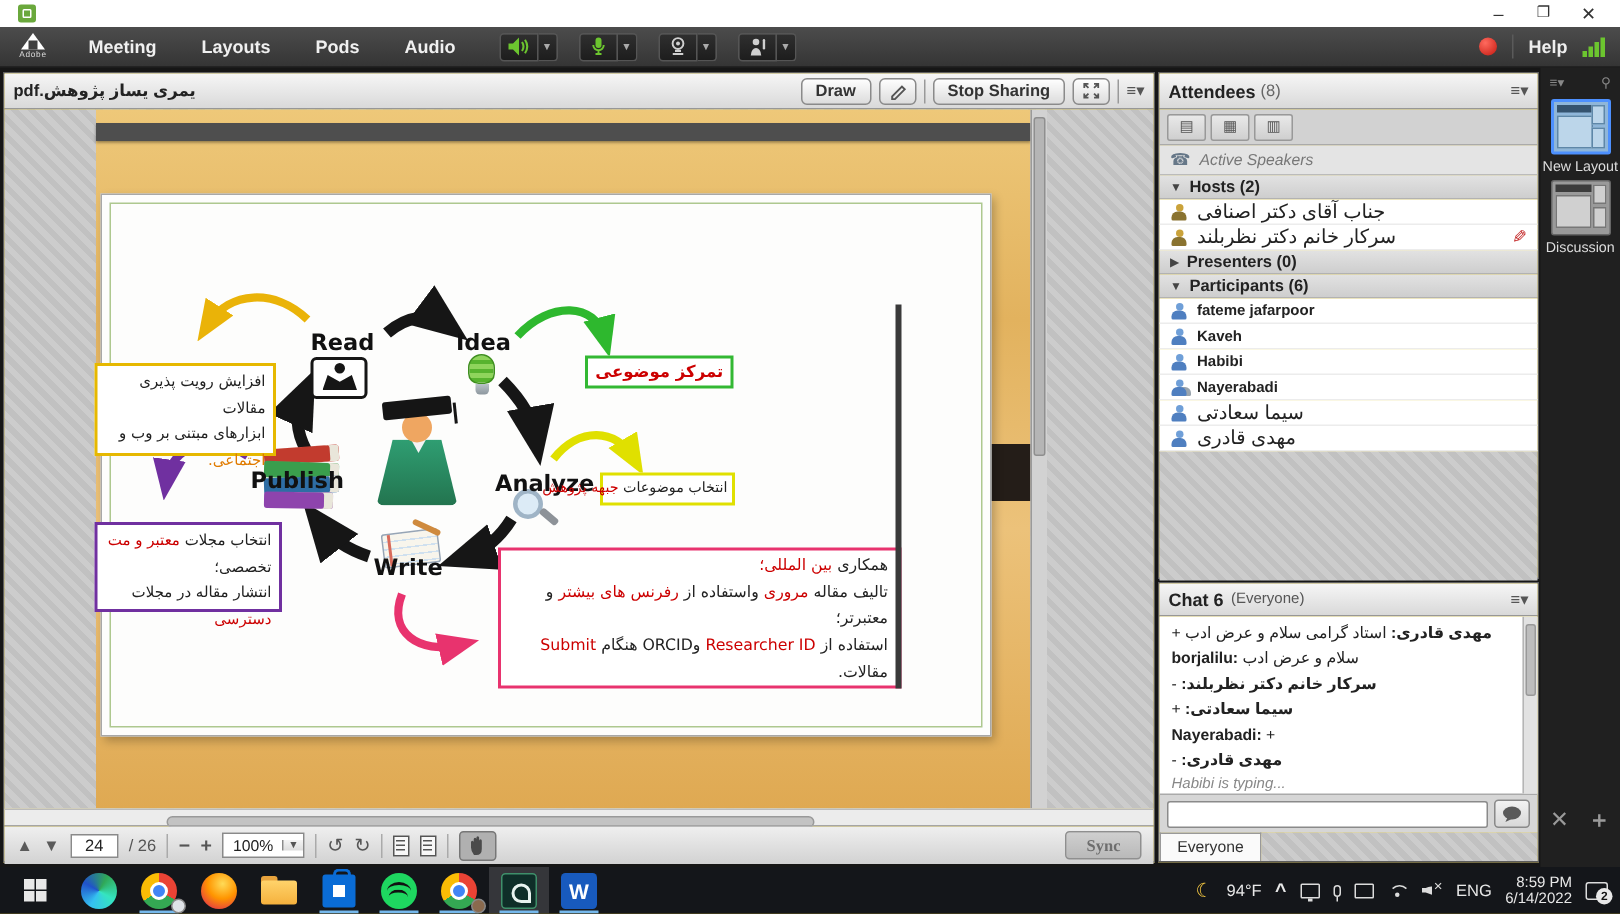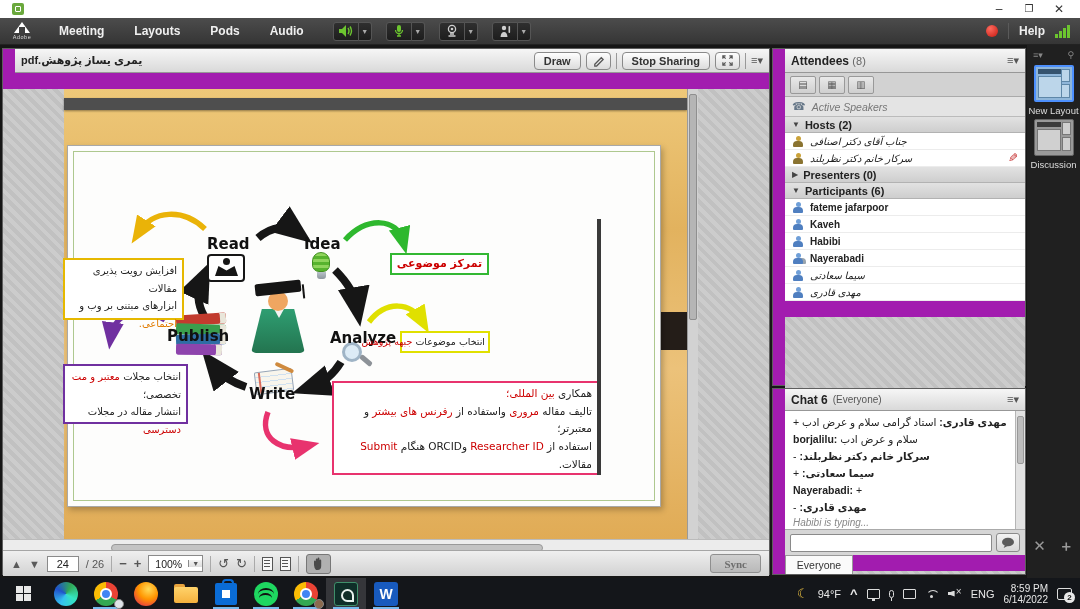--- a/index.html
+++ b/index.html
@@ -33,25 +33,25 @@
   .media-arrow { width:13px; background:linear-gradient(#2f2f2f,#1d1d1d); border:1px solid #555; border-left:none;
     border-radius:0 3px 3px 0; color:#aaa; font-size:7px; display:flex; align-items:center; justify-content:center; }
   #menubar .right { margin-left:auto; display:flex; align-items:center; gap:10px; padding-right:10px; }
   .rec-dot { width:12px; height:12px; border-radius:50%; background:radial-gradient(circle at 35% 30%,#ff6a5e,#c41910); }
   .vdiv { width:1px; height:16px; background:#5a5a5a; }
   .help-label { font-size:12px; font-weight:bold; color:#eee; }
   .sigbars { display:flex; align-items:flex-end; gap:1px; height:14px; }
   .sigbars i { display:block; width:3px; background:#6cc52f; }
 
   
-  .pod { position:absolute; background:#a21caf; border:1px solid #5e5e5e;padding-left:12px; }
+  .pod { position:absolute; background:#fde047; border:1px solid #5e5e5e; }
   .pod-header { height:24px; background:linear-gradient(#f6f6f6,#d9d9d9); border-bottom:1px solid #979797;
     display:flex; align-items:center; padding:0 6px; font-size:12px; font-weight:bold; color:#222; }
   .pod-menu { margin-left:auto; color:#555; font-size:11px; }
-  .hatch { background:repeating-linear-gradient(45deg,#cccccc 0 4px,#c1c1c1 4px 8px);margin-top:16px; }
+  .hatch { background:repeating-linear-gradient(45deg,#cccccc 0 4px,#c1c1c1 4px 8px); }
 
   
   #sharepod { left:2px; top:48px; width:768px; height:527px; }
   #share-title { font-size:11px; }
   .share-btns { margin-left:auto; display:flex; align-items:center; gap:5px; }
   .sbtn { height:18px; background:linear-gradient(#fefefe,#dcdcdc); border:1px solid #8a8a8a; border-radius:4px;
     font-size:11px; color:#333; display:flex; align-items:center; padding:0 9px; }
   .sbtn.icon { padding:0 5px; }
   .share-content { position:absolute; left:0; top:24px; width:766px; height:466px; overflow:hidden; }
   .wood { position:absolute; left:61px; top:0; width:623px; height:466px;
@@ -132,21 +132,21 @@
   .view-btn { width:26px; height:18px; background:linear-gradient(#e9e9e9,#cfcfcf); border:1px solid #999; border-radius:2px;
     font-size:10px; color:#555; display:flex; align-items:center; justify-content:center; }
   .active-row { height:20px; background:#e4e4e4; border-bottom:1px solid #bbb; display:flex; align-items:center; gap:6px; padding:0 7px; }
   .active-row .txt { font-style:italic; color:#777; font-size:10.5px; }
   .phone-ic { font-size:11px; color:#667788; }
   .sec-hdr { height:16px; background:linear-gradient(#e2e2e2,#cecece); border-bottom:1px solid #b2b2b2;
     display:flex; align-items:center; gap:5px; padding:0 7px; font-size:11px; font-weight:bold; color:#222; }
   .sec-hdr .tri { font-size:8px; color:#444; }
   .member { height:17px; background:#fff; border-bottom:1px solid #ececec; display:flex; align-items:center; gap:6px; padding:0 7px; }
   .member .nm { font-size:10px; font-weight:bold; color:#222; }
-  .member .nm.fa { font-size:10px; font-weight:normal;font-style:italic; }
+  .member .nm.fa { font-size:13px; font-weight:normal; }
   .person { width:12px; height:12px; position:relative; flex:none; }
   .person::before { content:""; position:absolute; left:3.5px; top:0.5px; width:5px; height:5px; border-radius:50%; background:#6f9fd8; }
   .person::after { content:""; position:absolute; left:1px; top:6px; width:10px; height:6px; border-radius:4px 4px 1px 1px; background:#4f7fc0; }
   .person.host::before { background:#caa23a; }
   .person.host::after { background:#8a7330; }
   .person.dev::after { box-shadow:3px 0 0 #99a4ae; }
   .annot-ic { margin-left:auto; color:#c22222; font-size:12px; transform:scaleX(-1); }
   .att-filler { height:86px; }
 
   

